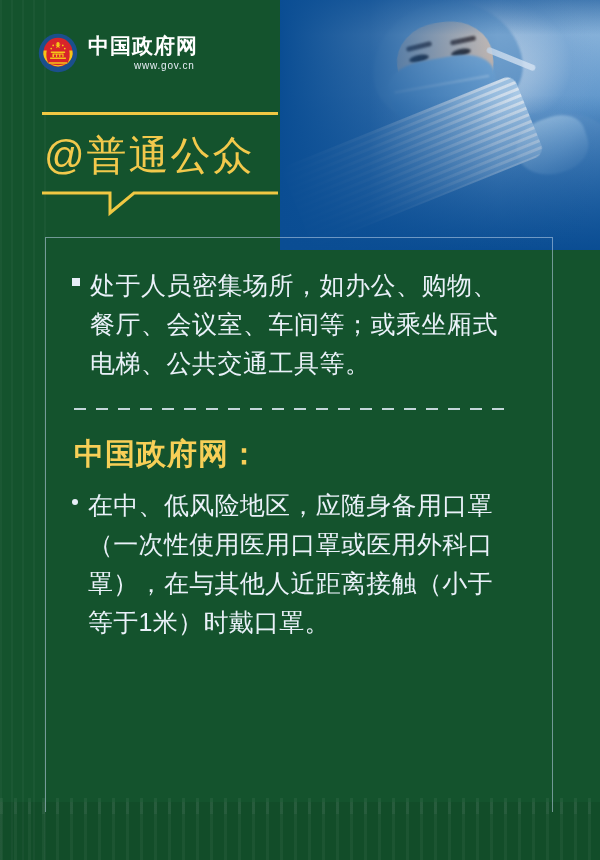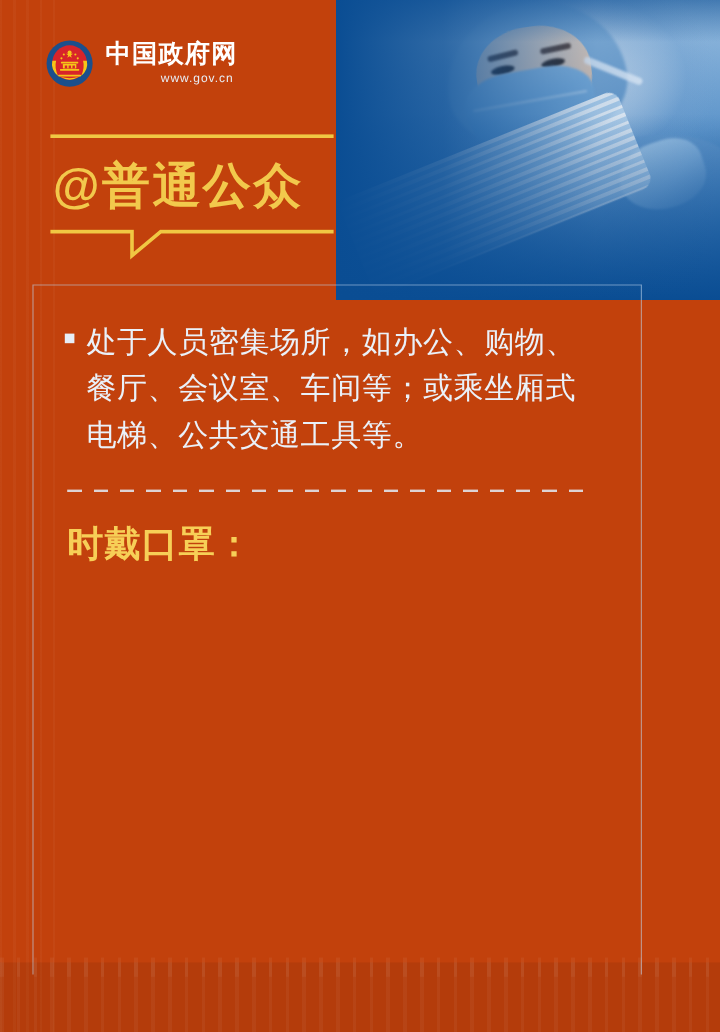--- a/index.html
+++ b/index.html
@@ -8,21 +8,21 @@
     background: #0a4f96;
   }
   body {
     font-family: "Liberation Sans", "DejaVu Sans", sans-serif;
   }
   .poster {
     position: relative;
     width: 600px;
     height: 860px;
     overflow: hidden;
-    background: #c2410c;
+    background: #14532d;
   }
 
   
   .photo-wrap {
     position: absolute;
     top: 0;
     right: 0;
     width: 320px;
     height: 250px;
     overflow: hidden;
@@ -208,32 +208,32 @@
     width: 236px;
   }
   .rule-top {
     width: 236px;
     height: 3px;
     background: #f0c843;
   }
   .title-text {
     color: #f2c94c;
     font-size: 40px;
-    font-weight: bold;
+    font-weight: normal;
     letter-spacing: 2px;
     line-height: 1;
     margin: 20px 0 16px 2px;
     white-space: nowrap;
   }
   .rule-bottom-svg { display: block; }
 
   
   .card {
     position: absolute;
-    left: 27px; top: 237px;
+    left: 45px; top: 237px;
     width: 508px;
     height: 575px;
     border: 1px solid rgba(190,212,235,0.55);
     border-bottom: none;
     box-sizing: border-box;
     padding: 28px 44px 0 26px;
   }
   .bullet-item {
     display: flex;
     align-items: flex-start;
@@ -347,20 +347,24 @@
 
   <div class="card">
 
     <div class="bullet-item">
       <span class="sq-marker"></span>
       <div class="body-text">处于人员密集场所，如办公、购物、餐厅、会议室、车间等；或乘坐厢式电梯、公共交通工具等。</div>
     </div>
 
     <div class="divider"></div>
 
-    <div class="section-title">时戴口罩：</div>
+    <div class="section-title">中国政府网：</div>
 
     <div class="rec-list">
+      <div class="bullet-item">
+        <span class="dot-marker"></span>
+        <div class="rec-text">在中、低风险地区，应随身备用口罩（一次性使用医用口罩或医用外科口罩），在与其他人近距离接触（小于等于1米）时戴口罩。</div>
+      </div>
     </div>
 
   </div>
 
 </div>
 
 </body></html>

